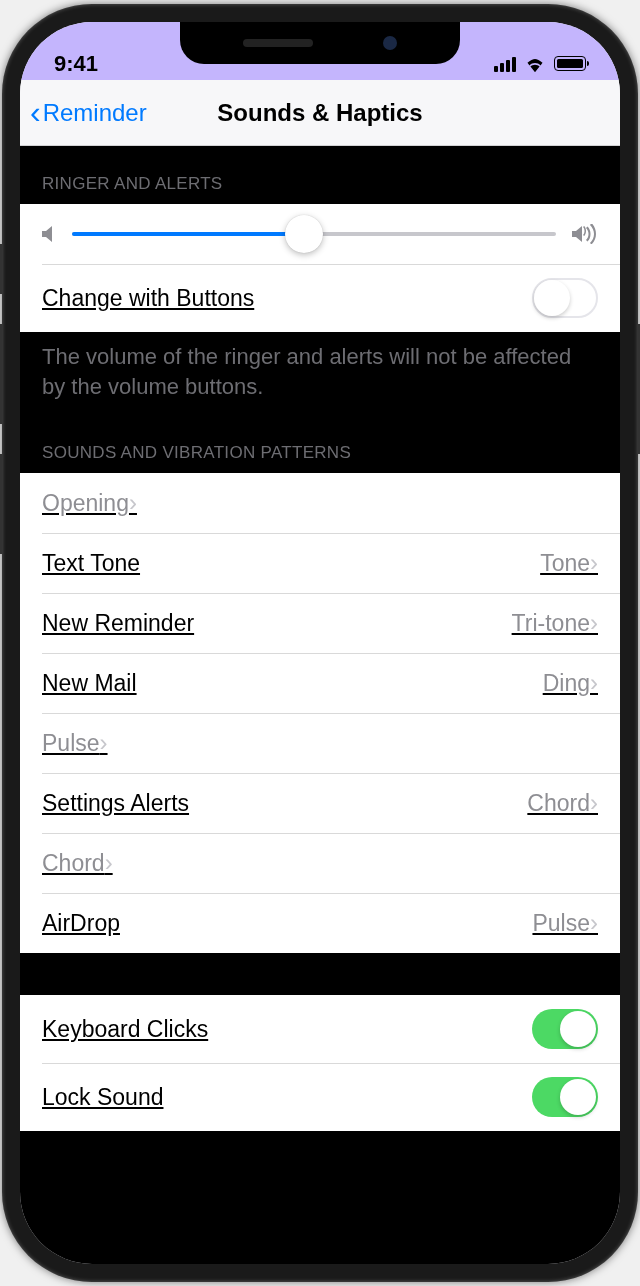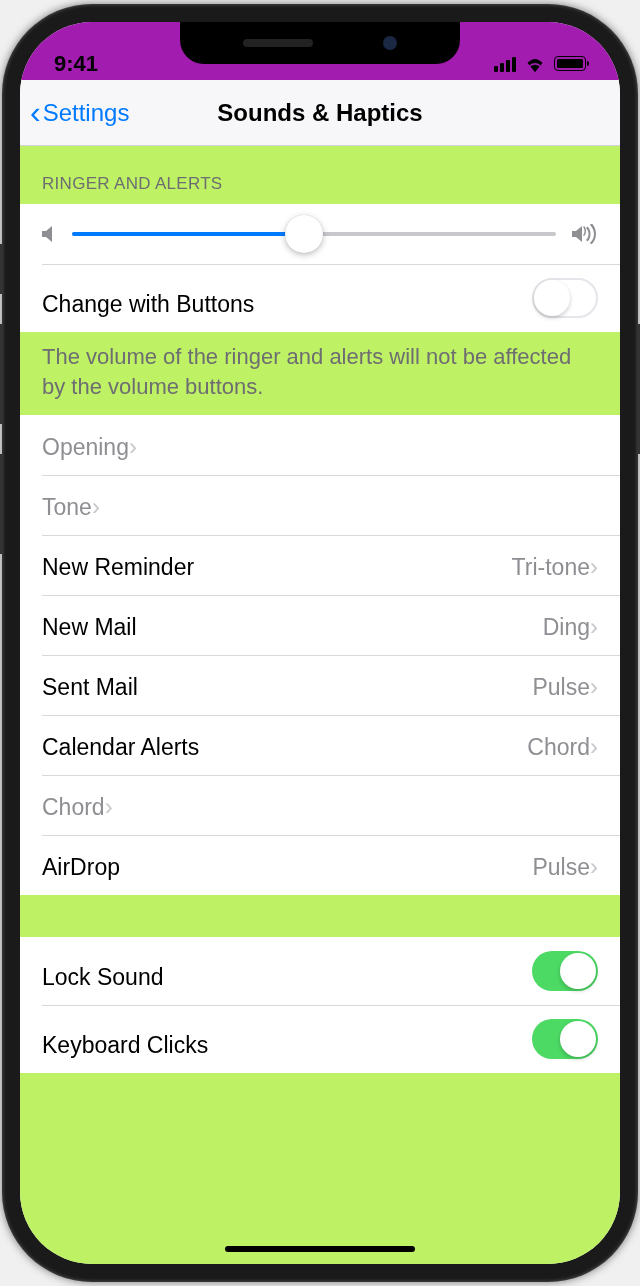--- a/index.html
+++ b/index.html
@@ -99,21 +99,21 @@
       background: #1a2844;
       border-radius: 50%;
       margin-left: 30px;
     }
     .status-bar {
       height: 58px;
       display: flex;
       align-items: center;
       justify-content: space-between;
       padding: 25px 34px 0;
-      background: #a21caf;
+      background: #c4b5fd;
     }
     .status-time {
       font-size: 22px;
       font-weight: 600;
     }
     .status-icons {
       display: flex;
       align-items: center;
       gap: 8px;
     }
@@ -186,21 +186,22 @@
     }
     .nav-title {
       font-size: 24px;
       font-weight: 600;
       margin: 0 auto;
     }
 
     .content {
       height: calc(100% - 58px - 66px);
       overflow: hidden;
-      background: #bef264;
+      background: #000000;
+      text-decoration: underline;
     }
 
     .section-header {
       font-size: 17px;
       color: #6d6d72;
       padding: 28px 22px 10px;
       letter-spacing: 0.3px;
     }
     .section-footer {
       font-size: 22px;
@@ -208,21 +209,21 @@
       padding: 10px 22px 14px;
       line-height: 1.35;
     }
 
     .cell-group {
       background: #fff;
     }
 
     .cell {
       display: flex;
-      align-items: flex-end;
+      align-items: center;
       min-height: 60px;
       padding: 14px 22px;
       position: relative;
     }
     .cell::after {
       content: "";
       position: absolute;
       left: 22px;
       right: 0;
       bottom: 0;
@@ -371,21 +372,21 @@
         </div>
         <div class="battery">
           <div class="battery-fill"></div>
         </div>
       </div>
     </div>
 
     <div class="nav-bar">
       <div class="back-btn">
         <span class="back-chevron">‹</span>
-        <span>Settings</span>
+        <span>Reminder</span>
       </div>
       <div class="nav-title">Sounds &amp; Haptics</div>
     </div>
 
     <div class="content">
 
       <div class="section-header">RINGER AND ALERTS</div>
 
       <div class="cell-group">
         <div class="slider-cell">
@@ -407,75 +408,76 @@
         <div class="cell">
           <div class="cell-label">Change with Buttons</div>
           <div class="toggle toggle-off">
             <div class="toggle-knob"></div>
           </div>
         </div>
       </div>
 
       <div class="section-footer">The volume of the ringer and alerts will not be affected by the volume buttons.</div>
 
+      <div class="section-header">SOUNDS AND VIBRATION PATTERNS</div>
 
       <div class="cell-group">
         <div class="cell">
           <div class="cell-value">Opening</div>
           <span class="chevron-right">›</span>
         </div>
         <div class="cell">
+          <div class="cell-label">Text Tone</div>
           <div class="cell-value">Tone</div>
           <span class="chevron-right">›</span>
         </div>
         <div class="cell">
           <div class="cell-label">New Reminder</div>
           <div class="cell-value">Tri-tone</div>
           <span class="chevron-right">›</span>
         </div>
         <div class="cell">
           <div class="cell-label">New Mail</div>
           <div class="cell-value">Ding</div>
           <span class="chevron-right">›</span>
         </div>
         <div class="cell">
-          <div class="cell-label">Sent Mail</div>
           <div class="cell-value">Pulse</div>
           <span class="chevron-right">›</span>
         </div>
         <div class="cell">
-          <div class="cell-label">Calendar Alerts</div>
+          <div class="cell-label">Settings Alerts</div>
           <div class="cell-value">Chord</div>
           <span class="chevron-right">›</span>
         </div>
         <div class="cell">
           <div class="cell-value">Chord</div>
           <span class="chevron-right">›</span>
         </div>
         <div class="cell">
           <div class="cell-label">AirDrop</div>
           <div class="cell-value">Pulse</div>
           <span class="chevron-right">›</span>
         </div>
       </div>
 
       <div class="spacer"></div>
 
       <div class="cell-group">
+        <div class="cell">
+          <div class="cell-label">Keyboard Clicks</div>
+          <div class="toggle toggle-on">
+            <div class="toggle-knob"></div>
+          </div>
+        </div>
         <div class="cell">
           <div class="cell-label">Lock Sound</div>
           <div class="toggle toggle-on">
             <div class="toggle-knob"></div>
           </div>
         </div>
-        <div class="cell">
-          <div class="cell-label">Keyboard Clicks</div>
-          <div class="toggle toggle-on">
-            <div class="toggle-knob"></div>
-          </div>
-        </div>
       </div>
 
     </div>
 
     <div class="home-indicator"></div>
   </div>
 </div>
 
 </body></html>

